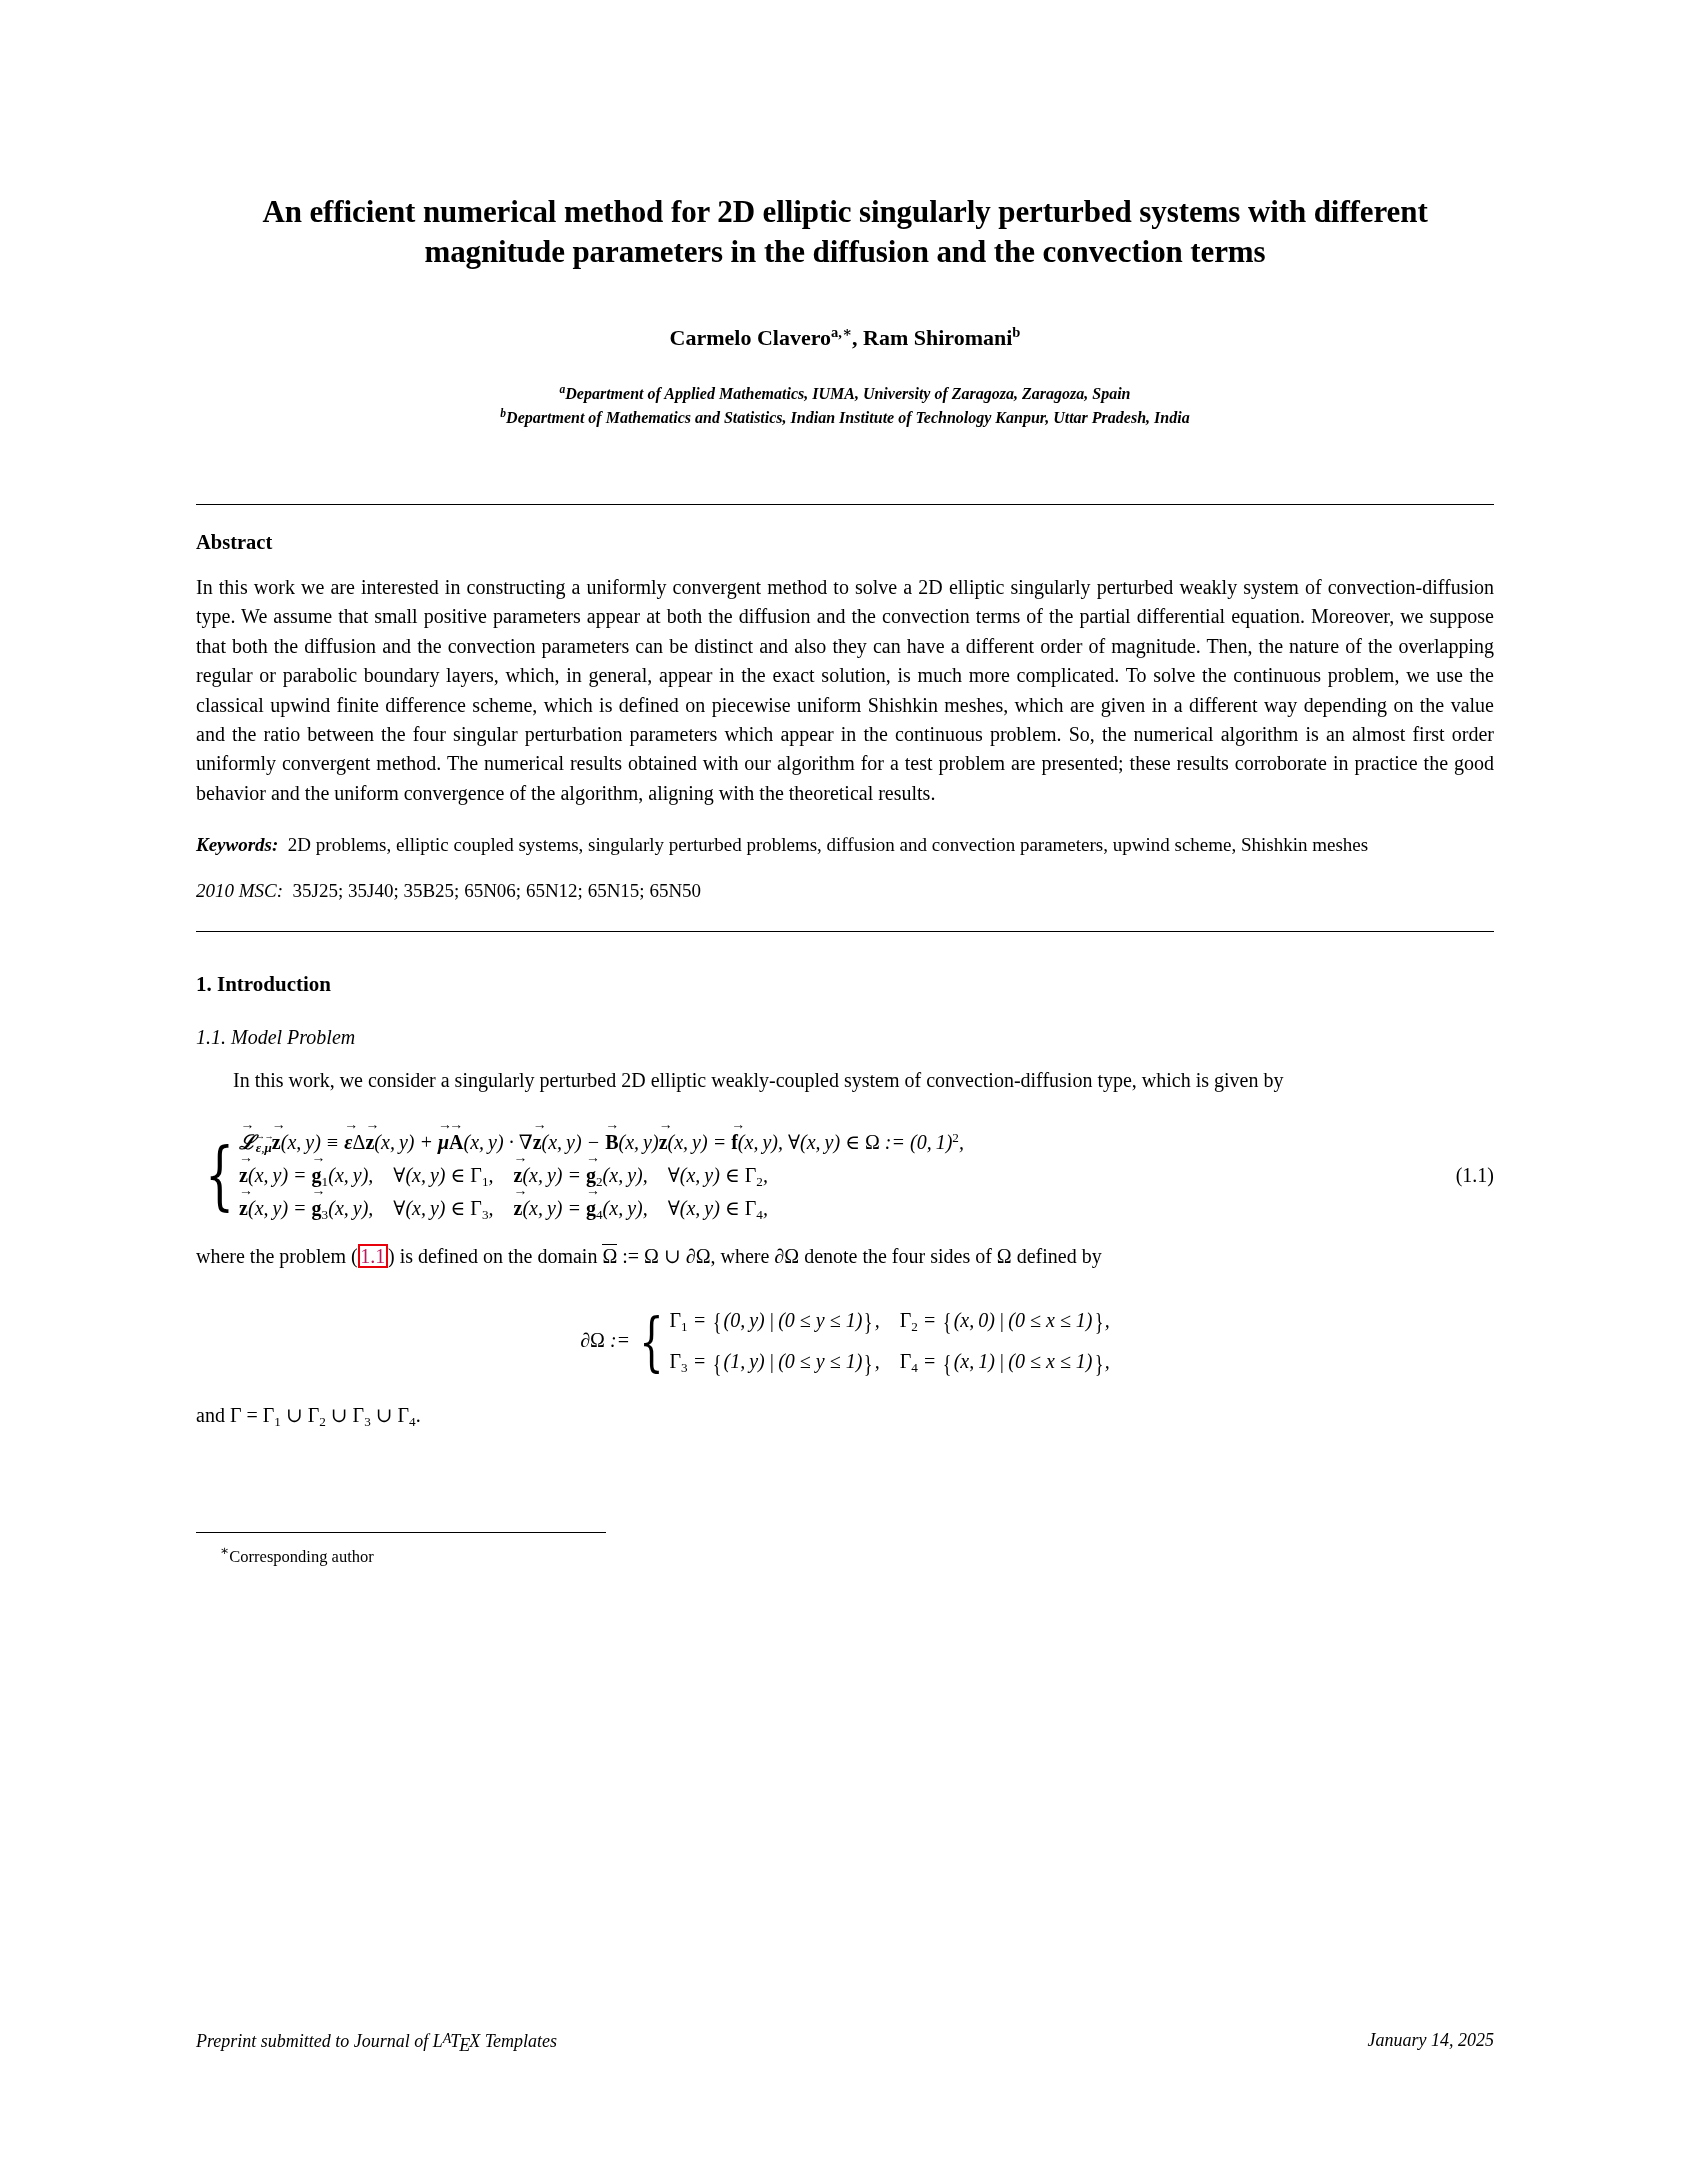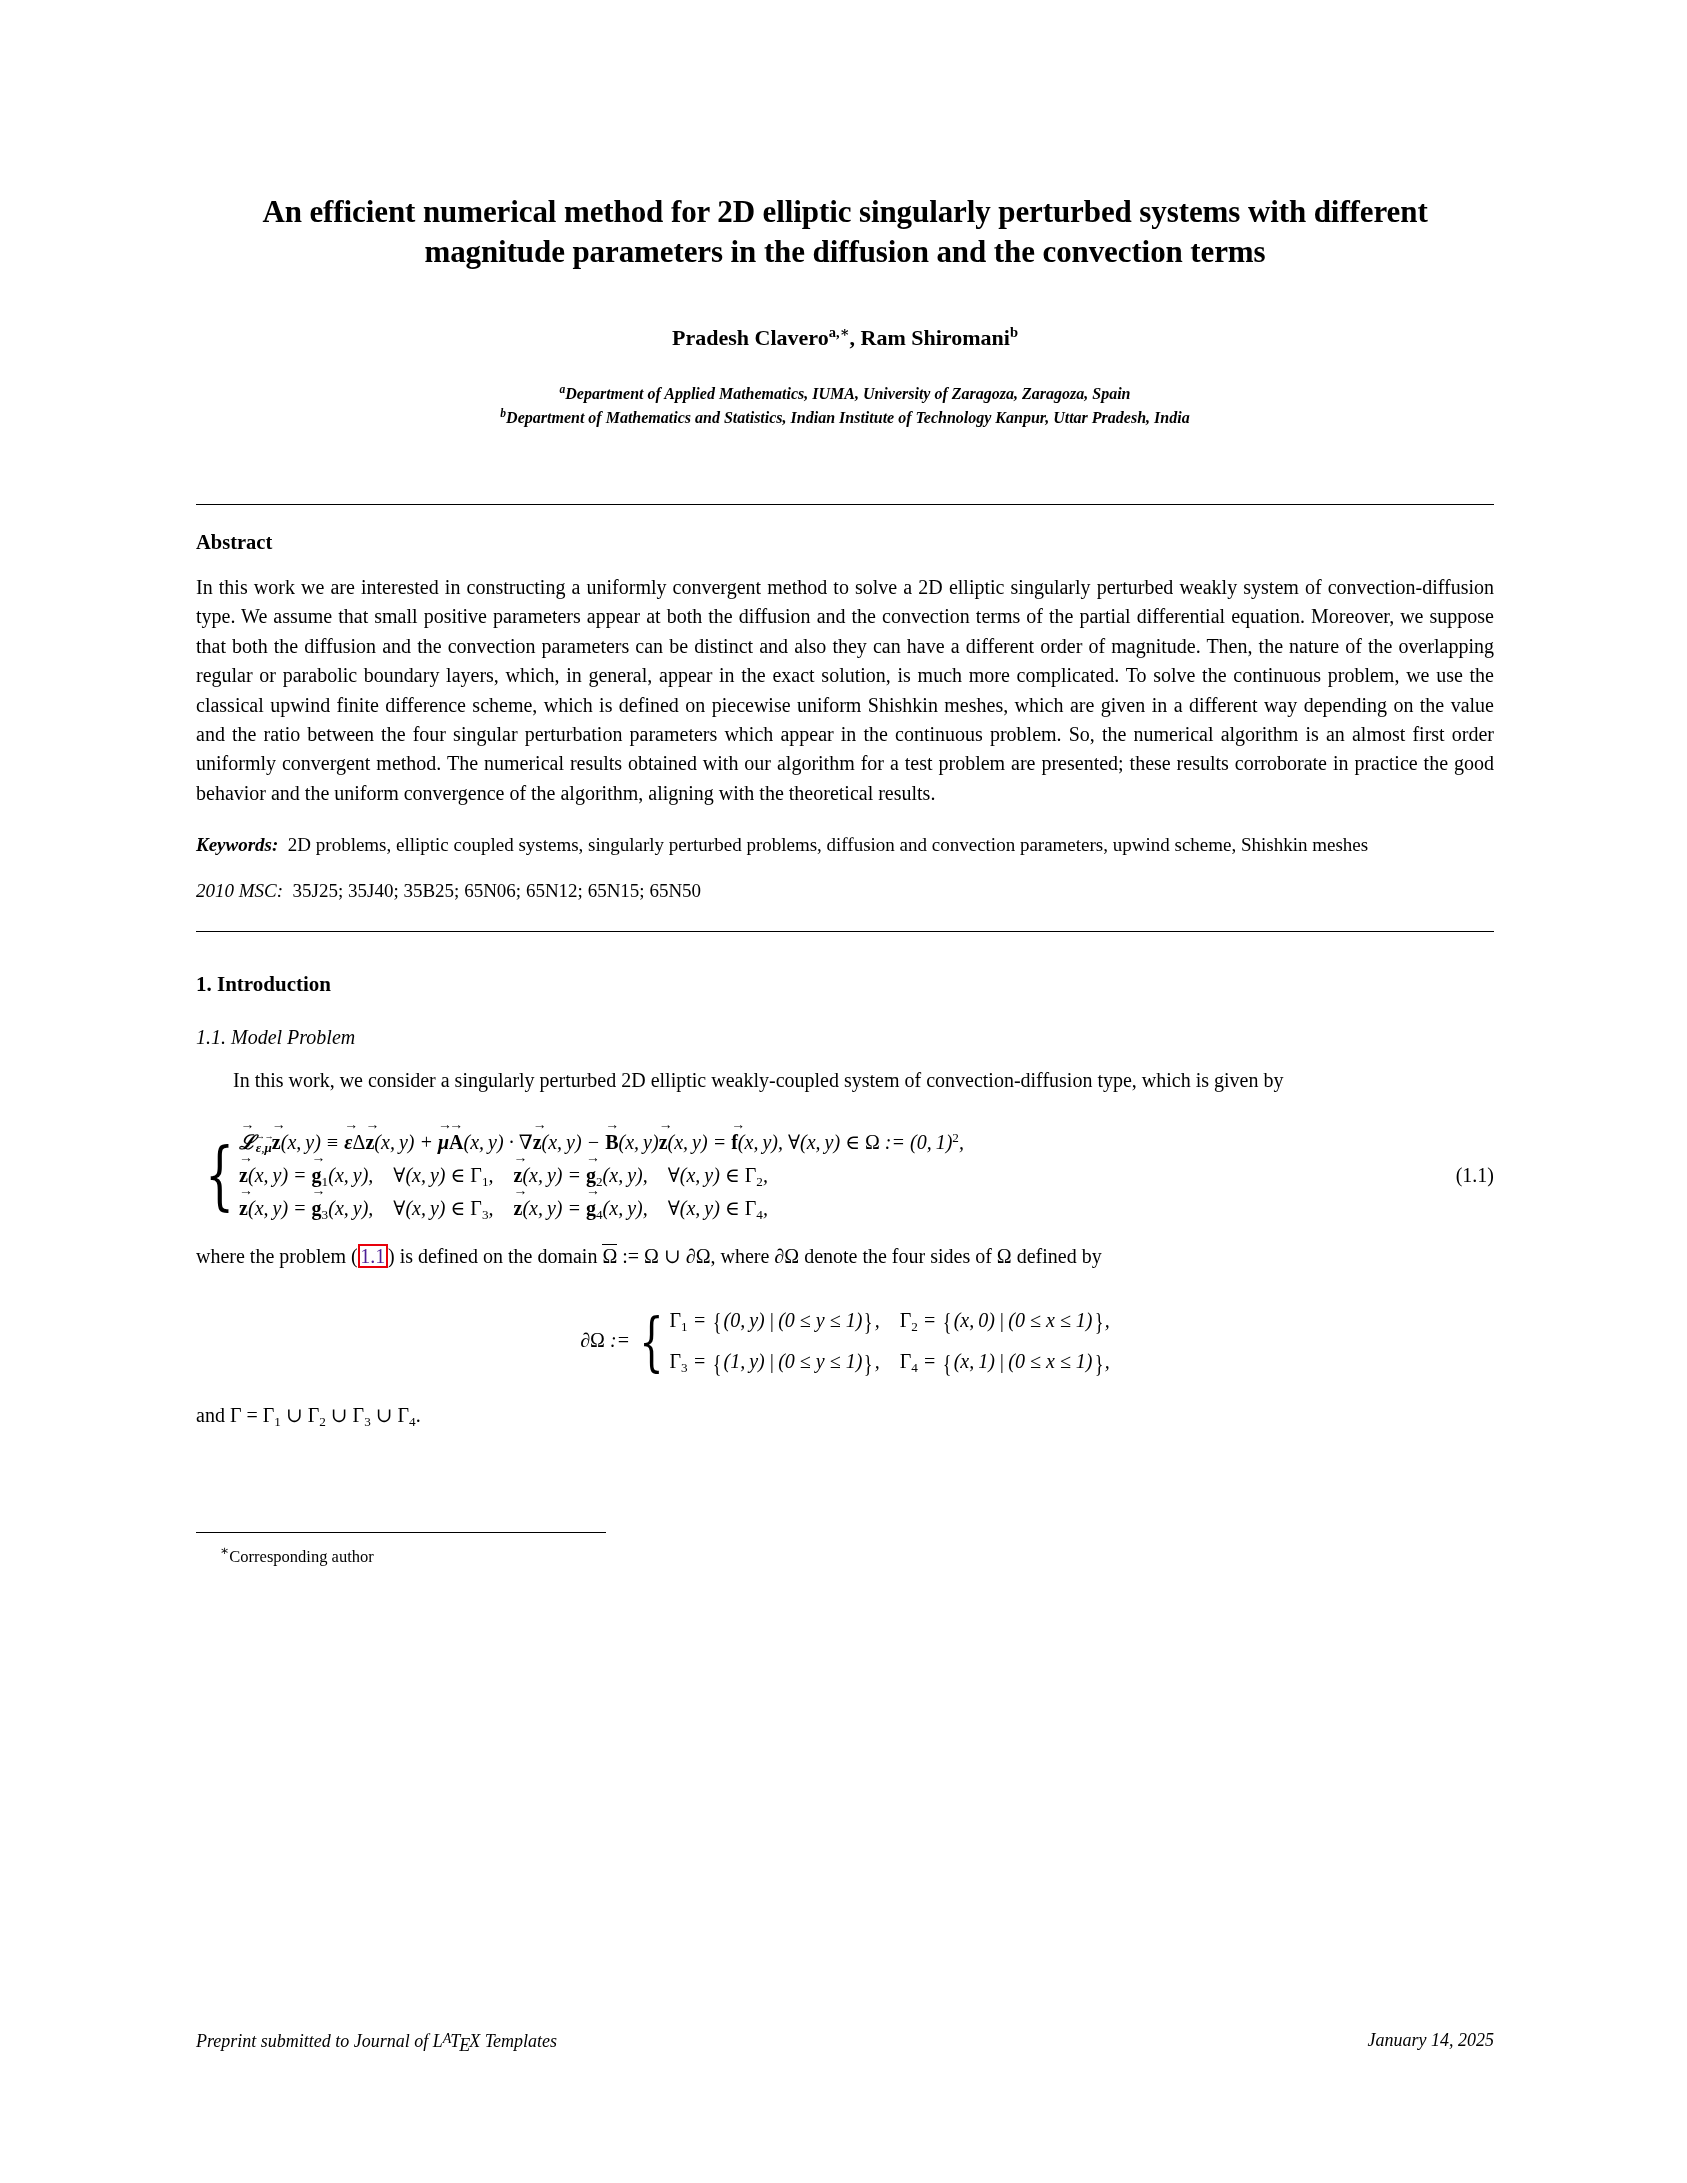--- a/index.html
+++ b/index.html
@@ -210,21 +210,21 @@
 </style>
 </head>
 <body>
 
 <div class="page">
   <div class="content">
 
     <div class="title">An efficient numerical method for 2D elliptic singularly perturbed systems with different magnitude parameters in the diffusion and the convection terms</div>
 
     <div class="authors">
-      <span>Pradesh Clavero</span><sup>a,∗</sup><span>, Ram Shiromani</span><sup>b</sup>
+      <span>Carmelo Clavero</span><sup>a,∗</sup><span>, Ram Shiromani</span><sup>b</sup>
     </div>
 
     <div class="affils">
       <div><sup>a</sup><span>Department of Applied Mathematics, IUMA, University of Zaragoza, Zaragoza, Spain</span></div>
       <div><sup>b</sup><span>Department of Mathematics and Statistics, Indian Institute of Technology Kanpur, Uttar Pradesh, India</span></div>
     </div>
 
     <hr class="rule rule-top">
 
     <div class="abstract-head">Abstract</div>
@@ -252,21 +252,21 @@
           <span class="math"><span class="vecw"><span class="arw">→</span><span class="mbf">z</span></span>(<span class="math">x</span>, <span class="math">y</span>) = <span class="vecw"><span class="arw">→</span><span class="mbf">g</span></span><sub class="mu">1</sub>(<span class="math">x</span>, <span class="math">y</span>), &nbsp;&nbsp; ∀(<span class="math">x</span>, <span class="math">y</span>) ∈ <span class="mathup">Γ</span><sub class="mu">1</sub>, &nbsp;&nbsp; <span class="vecw"><span class="arw">→</span><span class="mbf">z</span></span>(<span class="math">x</span>, <span class="math">y</span>) = <span class="vecw"><span class="arw">→</span><span class="mbf">g</span></span><sub class="mu">2</sub>(<span class="math">x</span>, <span class="math">y</span>), &nbsp;&nbsp; ∀(<span class="math">x</span>, <span class="math">y</span>) ∈ <span class="mathup">Γ</span><sub class="mu">2</sub>,</span>
         </div>
         <div class="eq-row">
           <span class="math"><span class="vecw"><span class="arw">→</span><span class="mbf">z</span></span>(<span class="math">x</span>, <span class="math">y</span>) = <span class="vecw"><span class="arw">→</span><span class="mbf">g</span></span><sub class="mu">3</sub>(<span class="math">x</span>, <span class="math">y</span>), &nbsp;&nbsp; ∀(<span class="math">x</span>, <span class="math">y</span>) ∈ <span class="mathup">Γ</span><sub class="mu">3</sub>, &nbsp;&nbsp; <span class="vecw"><span class="arw">→</span><span class="mbf">z</span></span>(<span class="math">x</span>, <span class="math">y</span>) = <span class="vecw"><span class="arw">→</span><span class="mbf">g</span></span><sub class="mu">4</sub>(<span class="math">x</span>, <span class="math">y</span>), &nbsp;&nbsp; ∀(<span class="math">x</span>, <span class="math">y</span>) ∈ <span class="mathup">Γ</span><sub class="mu">4</sub>,</span>
         </div>
       </span>
       <span class="eqnum">(1.1)</span>
     </div>
 
     <p class="body">
-      <span>where the problem (</span><a class="eqref-box" href="#" style="color:#4c1d95;text-decoration:none;">1.1</a><span>) is defined on the domain <span class="mathup ovl">Ω</span> := <span class="mathup">Ω</span> ∪ ∂<span class="mathup">Ω</span>, where ∂<span class="mathup">Ω</span> denote the four sides of <span class="mathup">Ω</span> defined by</span>
+      <span>where the problem (</span><a class="eqref-box" href="#" style="color:#be185d;text-decoration:none;">1.1</a><span>) is defined on the domain <span class="mathup ovl">Ω</span> := <span class="mathup">Ω</span> ∪ ∂<span class="mathup">Ω</span>, where ∂<span class="mathup">Ω</span> denote the four sides of <span class="mathup">Ω</span> defined by</span>
     </p>
 
     <div class="centered-eq">
       <span class="math">∂<span class="mathup">Ω</span> :=</span><span class="brace2">{</span><span class="eq-rows">
         <div class="eq-row" style="text-align:left">
           <span class="math"><span class="mathup">Γ</span><sub class="mu">1</sub> = <span class="setb">{</span>(0, <span class="math">y</span>) | (0 ≤ <span class="math">y</span> ≤ 1)<span class="setb">}</span>, &nbsp;&nbsp; <span class="mathup">Γ</span><sub class="mu">2</sub> = <span class="setb">{</span>(<span class="math">x</span>, 0) | (0 ≤ <span class="math">x</span> ≤ 1)<span class="setb">}</span>,</span>
         </div>
         <div class="eq-row" style="text-align:left">
           <span class="math"><span class="mathup">Γ</span><sub class="mu">3</sub> = <span class="setb">{</span>(1, <span class="math">y</span>) | (0 ≤ <span class="math">y</span> ≤ 1)<span class="setb">}</span>, &nbsp;&nbsp; <span class="mathup">Γ</span><sub class="mu">4</sub> = <span class="setb">{</span>(<span class="math">x</span>, 1) | (0 ≤ <span class="math">x</span> ≤ 1)<span class="setb">}</span>,</span>
         </div>

